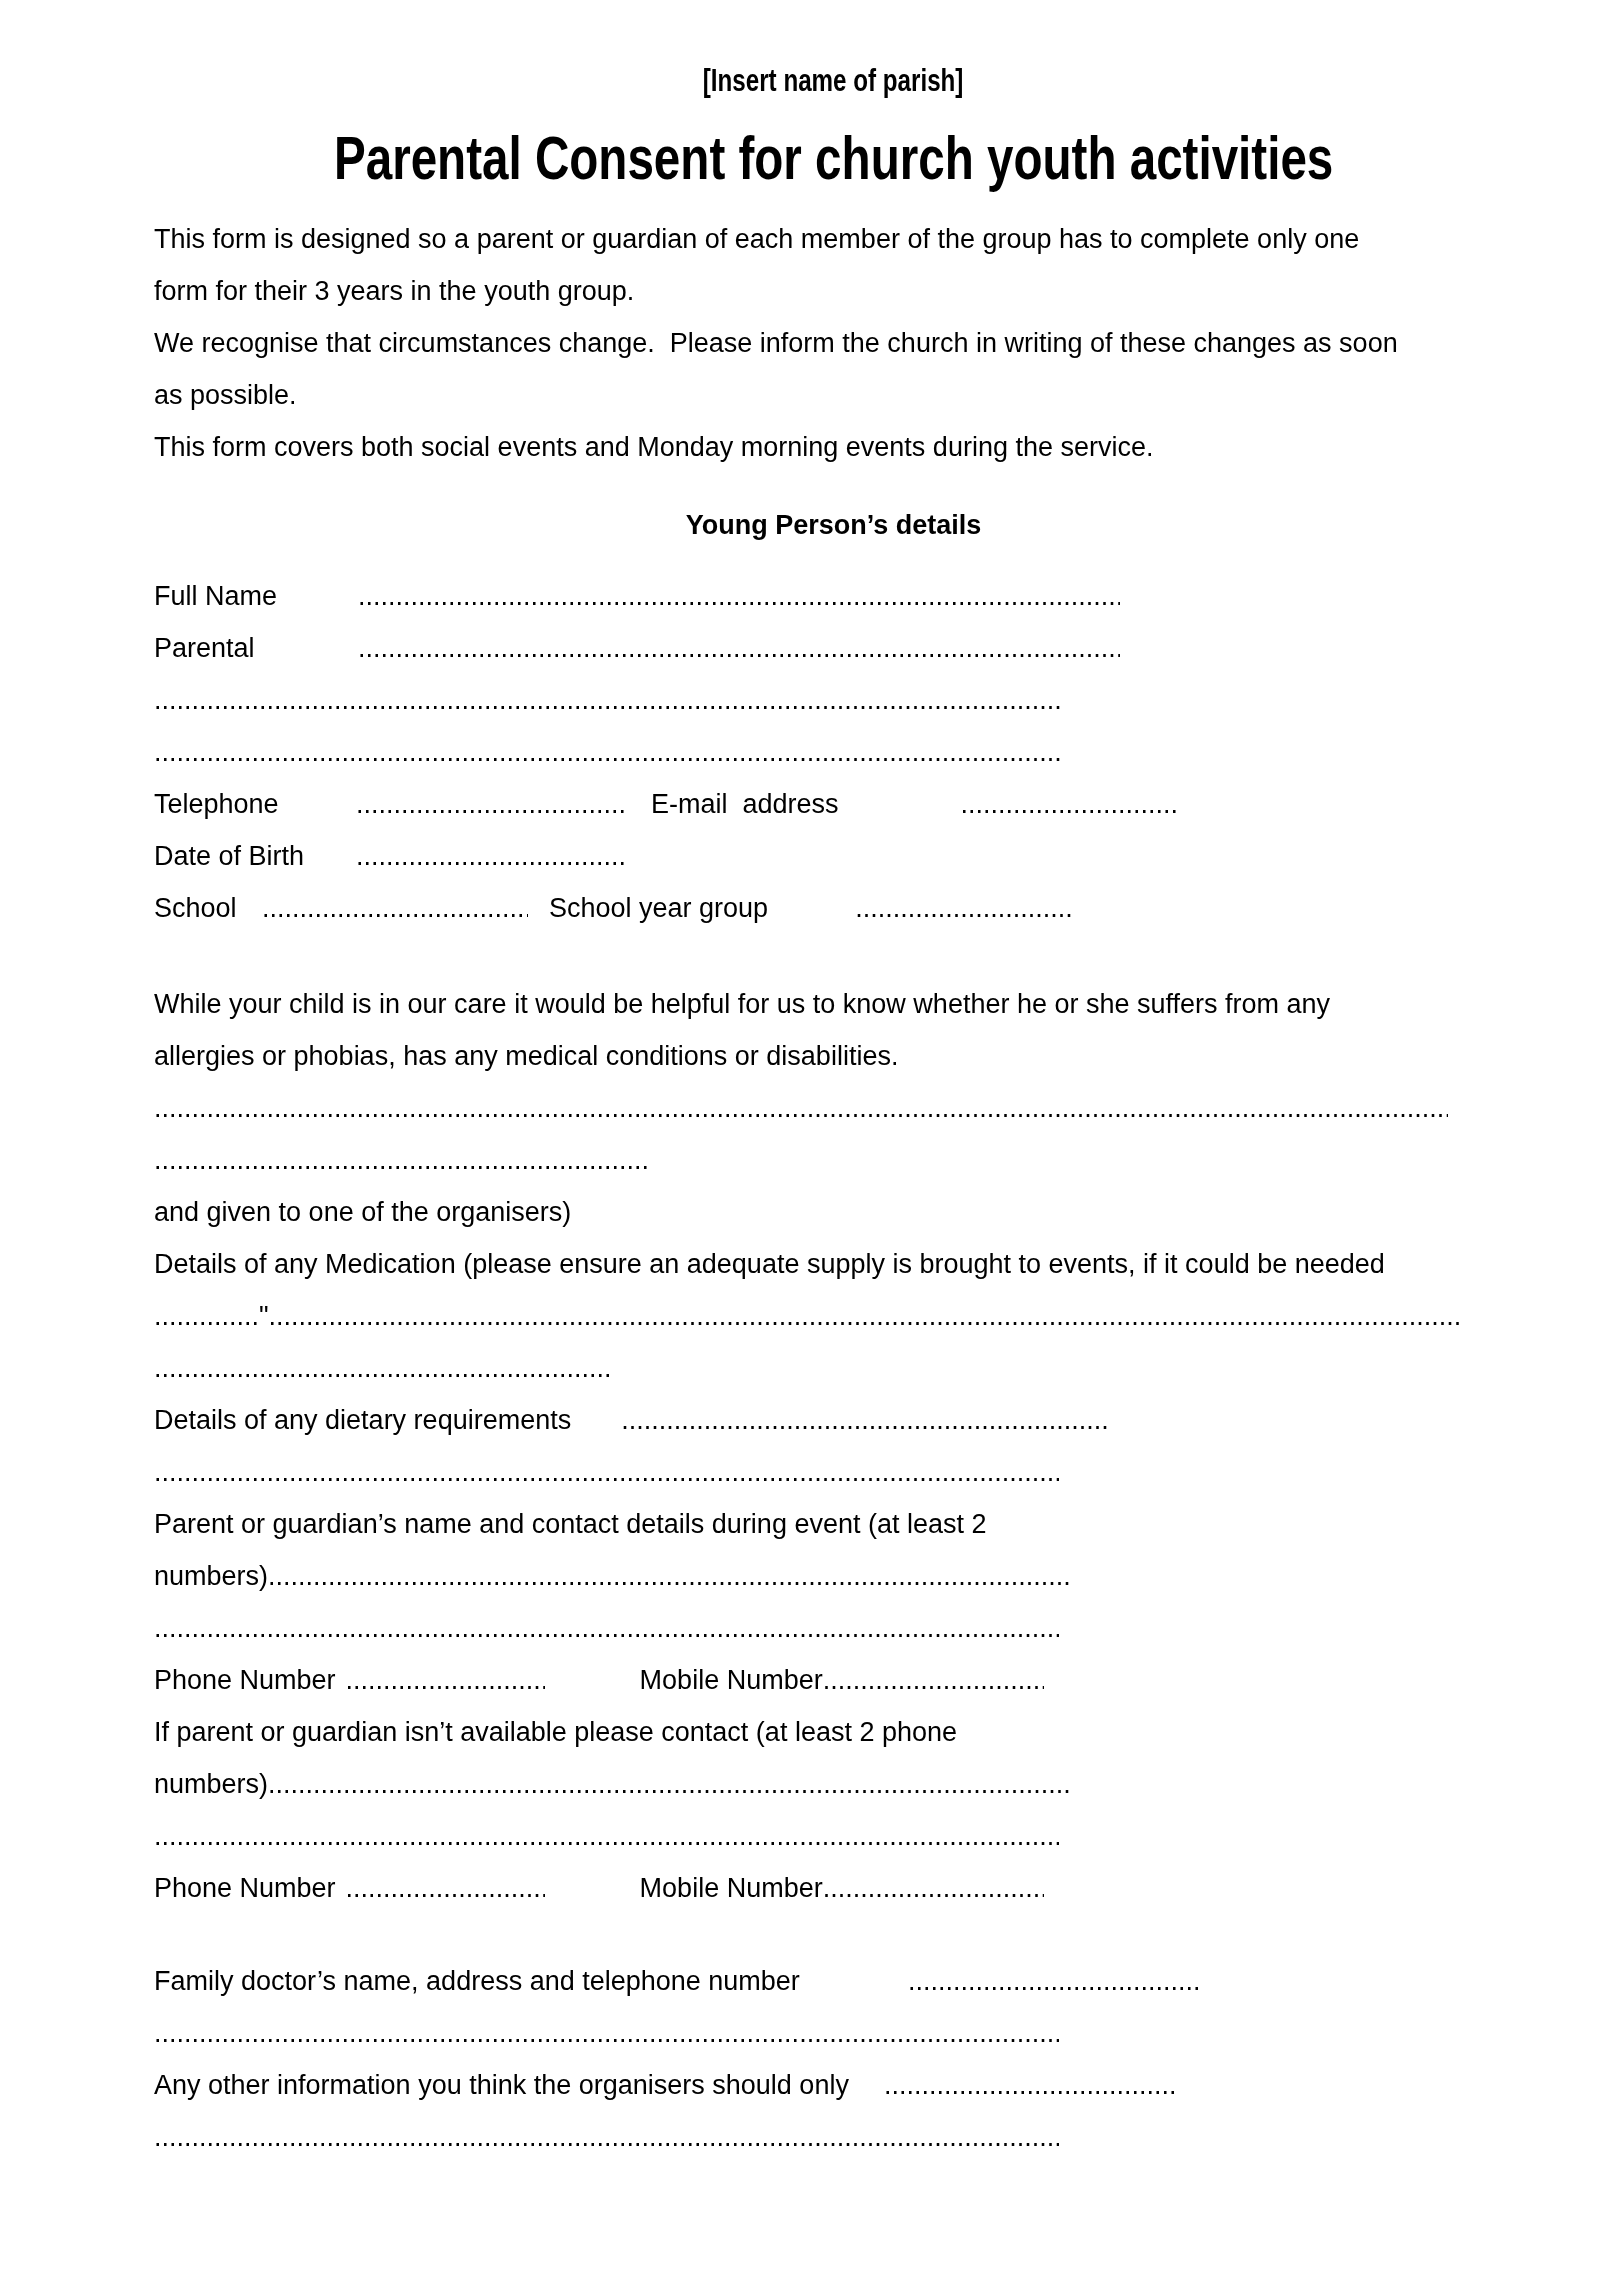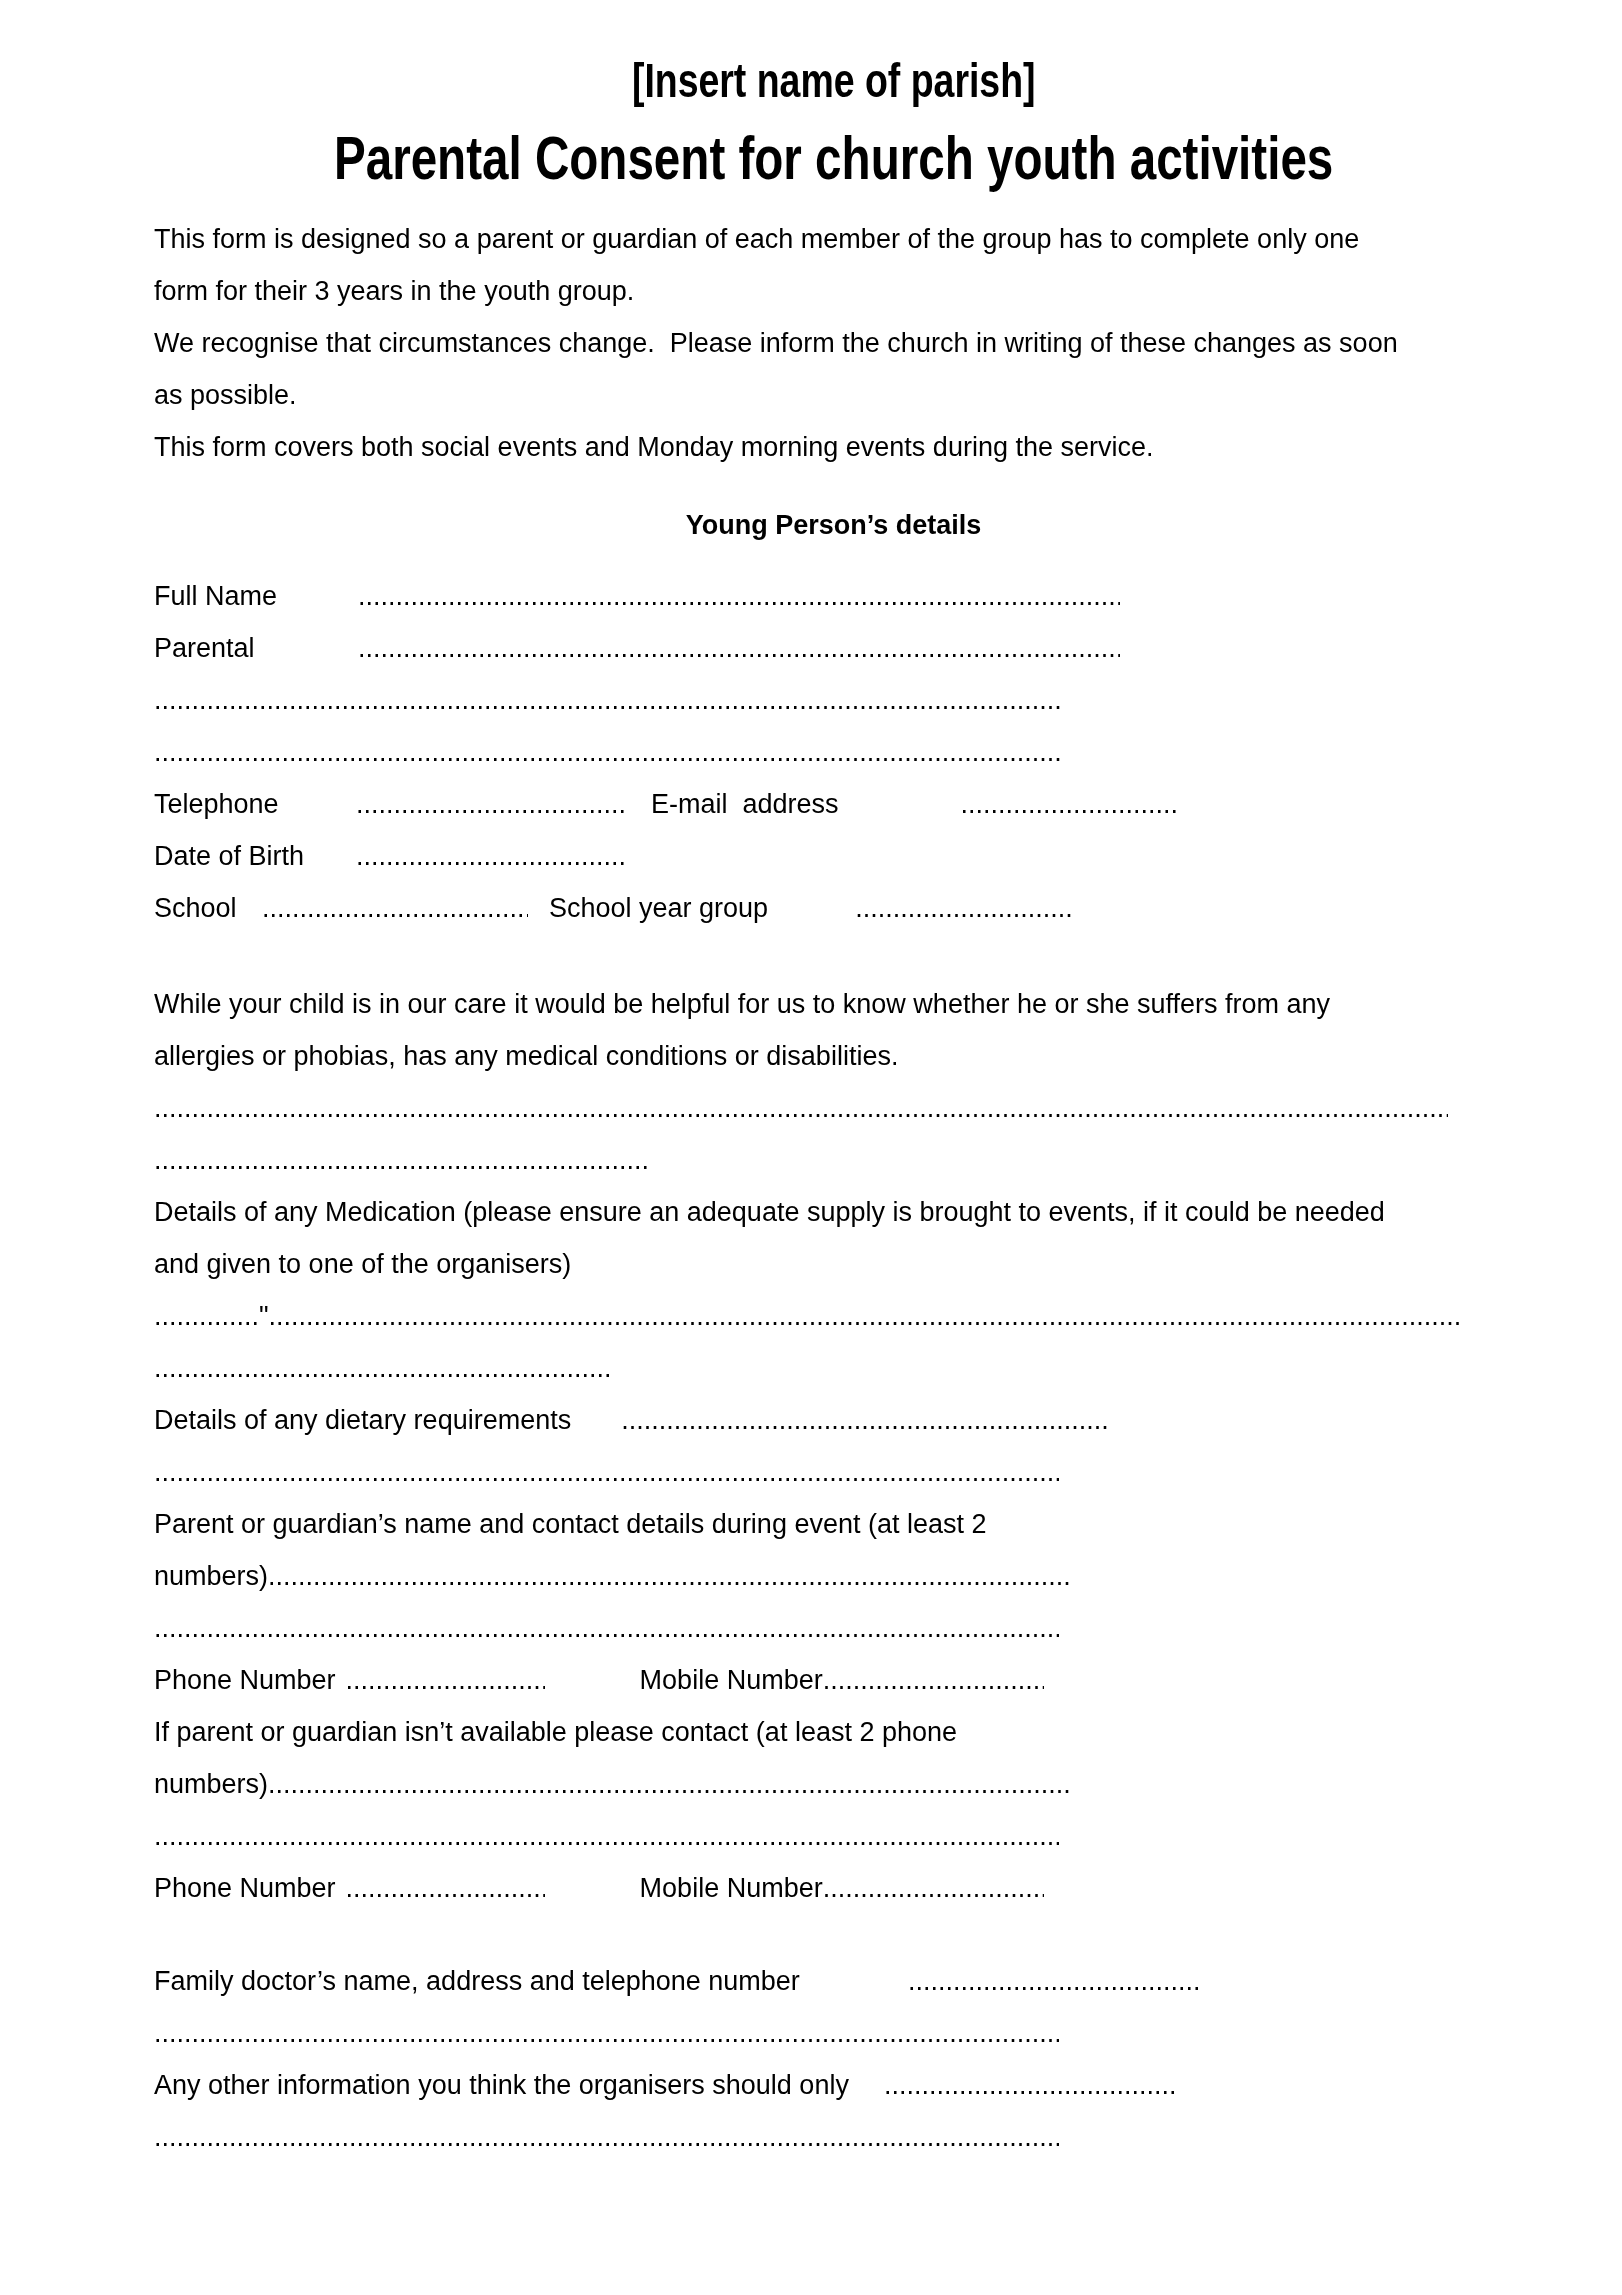--- a/index.html
+++ b/index.html
@@ -12,21 +12,21 @@
     overflow:hidden;
   }
   .content { padding:39px 110px 0 154px; }
   .line { height:52px; line-height:52px; white-space:pre; }
   .lbl, .sp, .dots {
     display:inline-block; height:52px; line-height:52px;
     vertical-align:bottom;
   }
   .dots { overflow:hidden; white-space:pre; }
   .t { text-align:center; font-weight:bold; white-space:pre; }
-  .t1 { height:83px; line-height:83px; font-size:48px; }
+  .t1 { height:83px; line-height:83px; font-size:31px; }
   .t2 { height:73px; line-height:73px; font-size:61px; }
   .sq { display:inline-block; transform:scaleX(0.78); transform-origin:50% 50%; }
   .b { font-weight:bold;text-align:center; }
 
   .mt20{margin-top:18.4px} .mt28{margin-top:26px} .mt45{margin-top:41px} .mt48{margin-top:44px}
 
   .w222{width:204px}.w220{width:202px}.w118{width:108px}
   .w830{width:762px}.w987{width:906px}.w985{width:905px}
   .w292{width:268px}.w235{width:216px}.w290{width:266px}.w236{width:217px}
   .w1409{width:1294px}.w541{width:497px}.w1425{width:1309px}.w501{width:460px}
@@ -64,22 +64,22 @@
     <div class="line"><span class="lbl w220">Date of Birth</span><span class="dots w292">......................................................................................................................................................................................................................................</span></div>
 
     <div class="line"><span class="lbl w118">School</span><span class="dots w290">......................................................................................................................................................................................................................................</span><span class="sp s23"></span><span>School year group</span><span class="sp s95"></span><span class="dots w236">......................................................................................................................................................................................................................................</span></div>
 
     <div class="line mt48">While your child is in our care it would be helpful for us to know whether he or she suffers from any</div>
     <div class="line">allergies or phobias, has any medical conditions or disabilities.</div>
 
     <div class="line"><span class="dots w1409">......................................................................................................................................................................................................................................</span></div>
     <div class="line"><span class="dots w541">......................................................................................................................................................................................................................................</span></div>
 
+    <div class="line">and given to one of the organisers)</div>
     <div class="line">Details of any Medication (please ensure an adequate supply is brought to events, if it could be needed</div>
-    <div class="line">and given to one of the organisers)</div>
 
     <div class="line"><span class="dots w1425">..............".......................................................................................................................................................................................................................</span></div>
     <div class="line"><span class="dots w501">......................................................................................................................................................................................................................................</span></div>
 
     <div class="line"><span>Details of any dietary requirements</span><span class="sp s54"></span><span class="dots w531">......................................................................................................................................................................................................................................</span></div>
     <div class="line"><span class="dots w985">......................................................................................................................................................................................................................................</span></div>
 
     <div class="line">Parent or guardian’s name and contact details during event (at least 2</div>
     <div class="line"><span>numbers)</span><span class="dots w877">......................................................................................................................................................................................................................................</span></div>
     <div class="line"><span class="dots w985">......................................................................................................................................................................................................................................</span></div>

